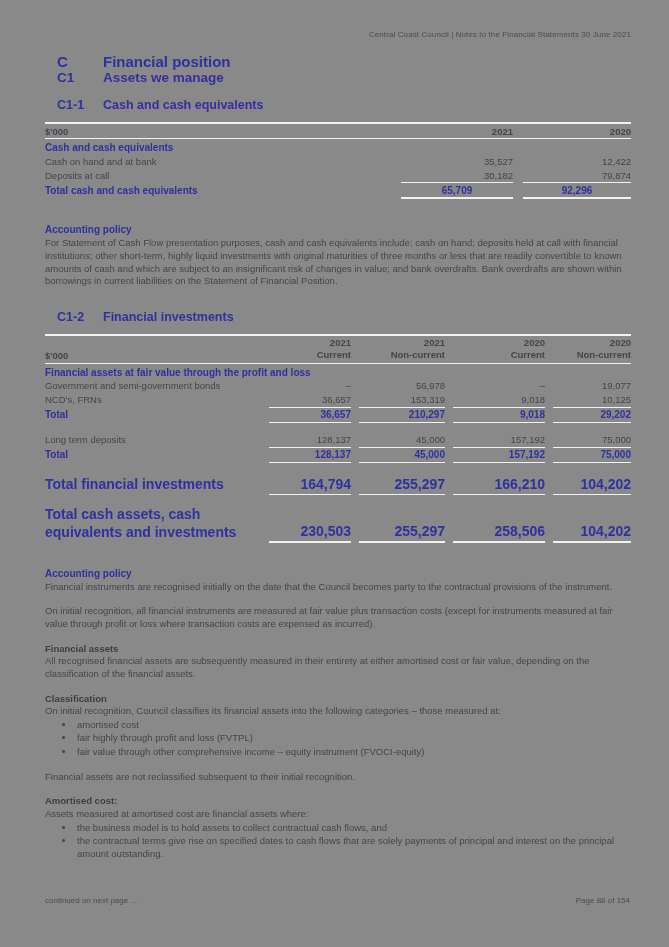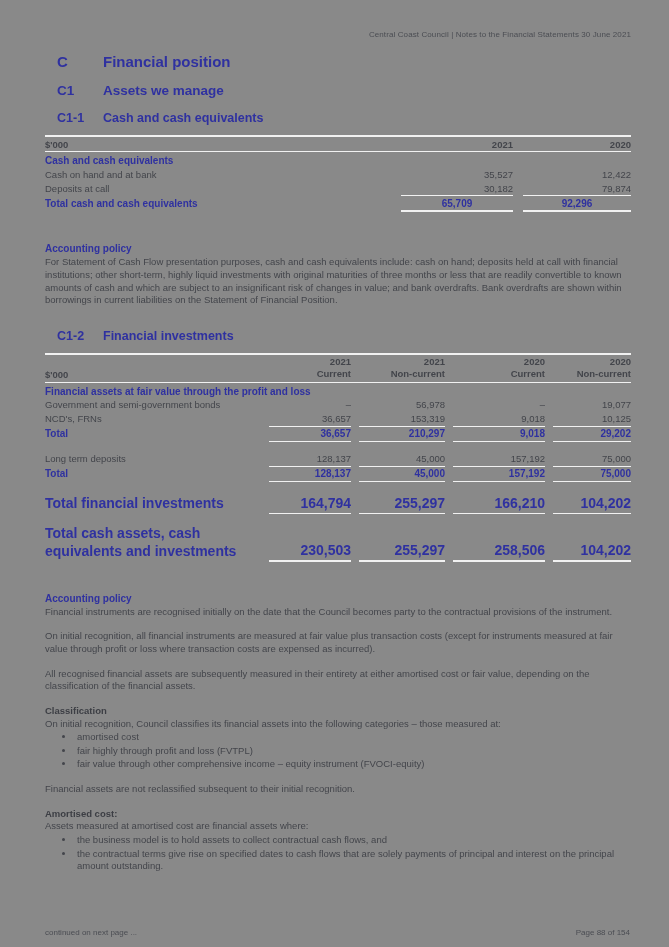--- a/index.html
+++ b/index.html
@@ -21,21 +21,21 @@
   .doc-header{
     margin-top:30px;
     text-align:right;
     font-size:8px;
     color:#4b4d53;
     letter-spacing:.1px;
   }
   .hrow{display:flex;align-items:baseline;padding-left:12px;color:var(--blue);font-weight:bold;}
   .hrow .num{width:46px;flex:0 0 46px;}
   .h-c{font-size:15px;margin-top:14px;}
-  .h-c1{font-size:13.5px;margin-top:13px;}
+  .h-c1{font-size:13.5px;}
   .h-c11{font-size:12.5px;margin-top:13px;}
   .h-c12{font-size:12.5px;margin-top:0;}
 
   
   .tbl{font-size:9.5px;}
   .t1{display:grid;grid-template-columns:1fr 112px 108px;column-gap:10px;}
   .t2{display:grid;grid-template-columns:1fr 82px 86px 92px 78px;column-gap:8px;}
   .rule-top{grid-column:1/-1;border-top:2.5px solid var(--rule);height:0;margin-top:10px;}
   .rule-mid{grid-column:1/-1;border-top:1.5px solid var(--rule);height:0;}
   .cell{padding:1.5px 0;}
@@ -48,30 +48,30 @@
   .ub2{border-bottom:2px solid var(--rule);text-align:center;}
   .total-row{color:var(--blue);font-weight:bold;font-size:10px;}
   .grand{color:var(--blue);font-weight:bold;font-size:14px;}
   .grand-label{line-height:1.25;}
   .vbottom{display:flex;align-items:flex-end;justify-content:flex-end;}
   .spacer6{grid-column:1/-1;height:6px;}
   .spacer10{grid-column:1/-1;height:10px;}
   .spacer12{grid-column:1/-1;height:12px;}
 
   
-  .policy{margin-top:24px;font-size:9.5px;line-height:1.33;}
+  .policy{margin-top:18px;font-size:9.5px;line-height:1.33;}
   .policy-title{color:var(--blue);font-weight:bold;font-size:10px;margin-bottom:1px;}
   .policy p{margin:0 0 12px 0;}
   .policy .subhead{font-weight:bold;margin:12px 0 0 0;color:#3c3e44;}
   .policy p.tight{margin-bottom:0;}
   ul.blist{margin:1px 0 12px 0;padding-left:30px;}
   ul.blist li{margin:0 0 1px 0;padding-left:2px;}
 
   .footer{
-    position:absolute;left:45px;right:39px;top:928px;
+    position:absolute;left:45px;right:39px;top:896px;
     display:flex;justify-content:space-between;
     font-size:8px;color:#4b4d53;
   }
   .section-gap{height:22px;}
 </style>
 </head>
 <body>
 
 <div class="page">
 
@@ -197,20 +197,21 @@
     <div class="cell num-cell grand ub2 vbottom">255,297</div>
     <div class="cell num-cell grand ub2 vbottom">258,506</div>
     <div class="cell num-cell grand ub2 vbottom">104,202</div>
     <div class="spacer6"></div>
   </div>
 
   <div class="policy">
     <div class="policy-title">Accounting policy</div>
     <p>Financial instruments are recognised initially on the date that the Council becomes party to the contractual provisions of the instrument.</p>
     <p>On initial recognition, all financial instruments are measured at fair value plus transaction costs (except for instruments measured at fair value through profit or loss where transaction costs are expensed as incurred).</p>
+    <div class="subhead">Financial assets</div>
     <p>All recognised financial assets are subsequently measured in their entirety at either amortised cost or fair value, depending on the classification of the financial assets.</p>
     <div class="subhead">Classification</div>
     <p class="tight">On initial recognition, Council classifies its financial assets into the following categories – those measured at:</p>
     <ul class="blist">
       <li>amortised cost</li>
       <li>fair highly through profit and loss (FVTPL)</li>
       <li>fair value through other comprehensive income – equity instrument (FVOCI-equity)</li>
     </ul>
     <p>Financial assets are not reclassified subsequent to their initial recognition.</p>
     <div class="subhead">Amortised cost:</div>

